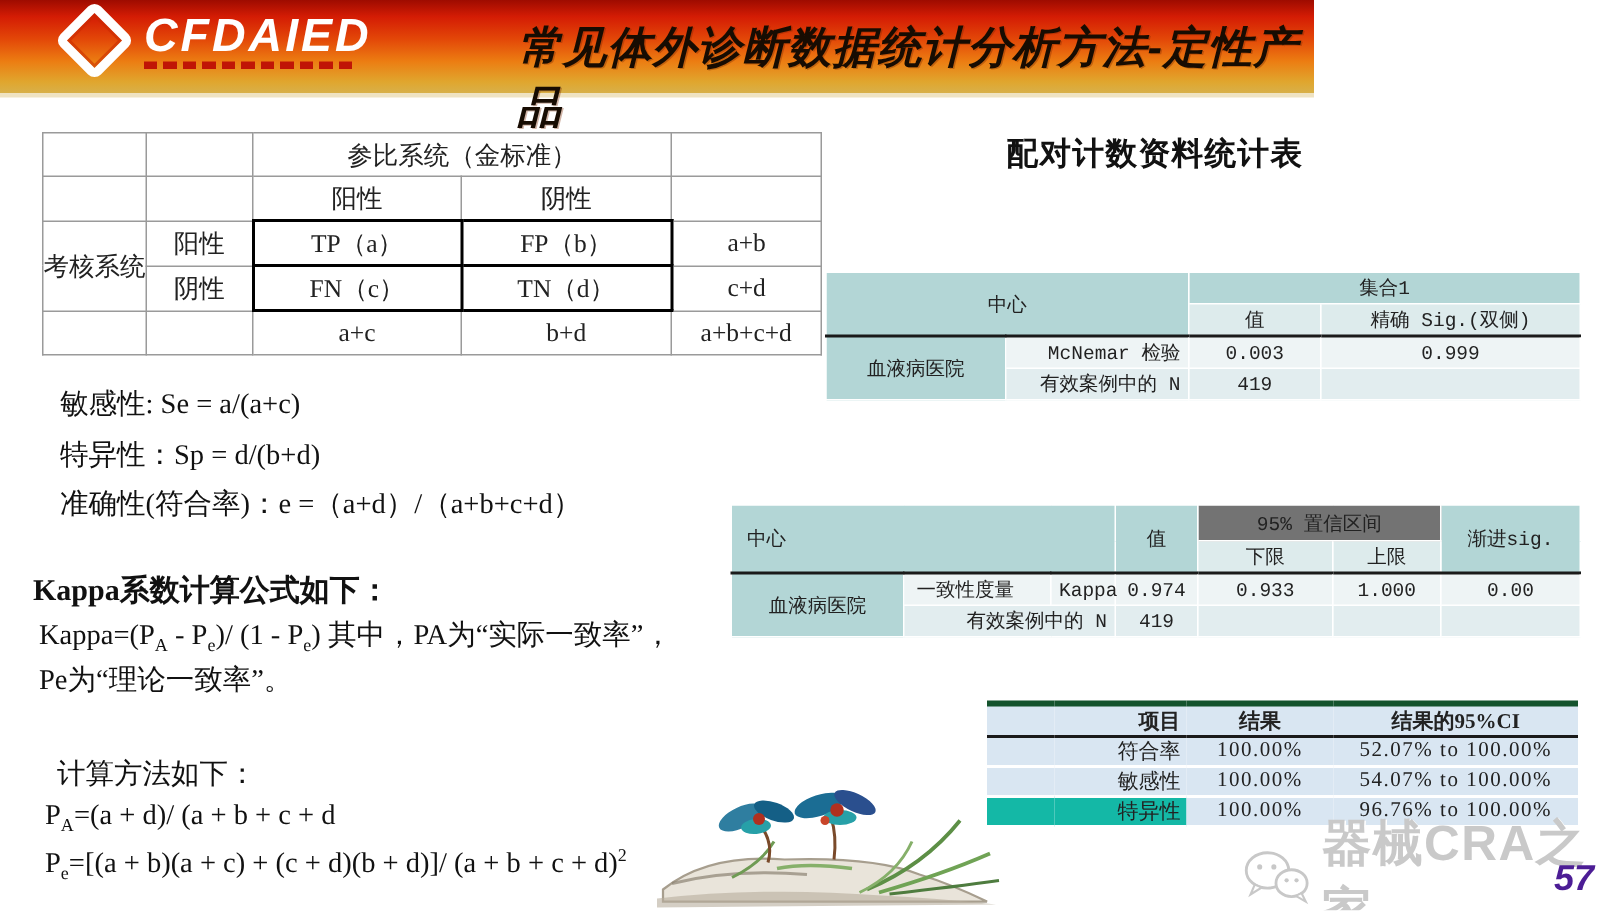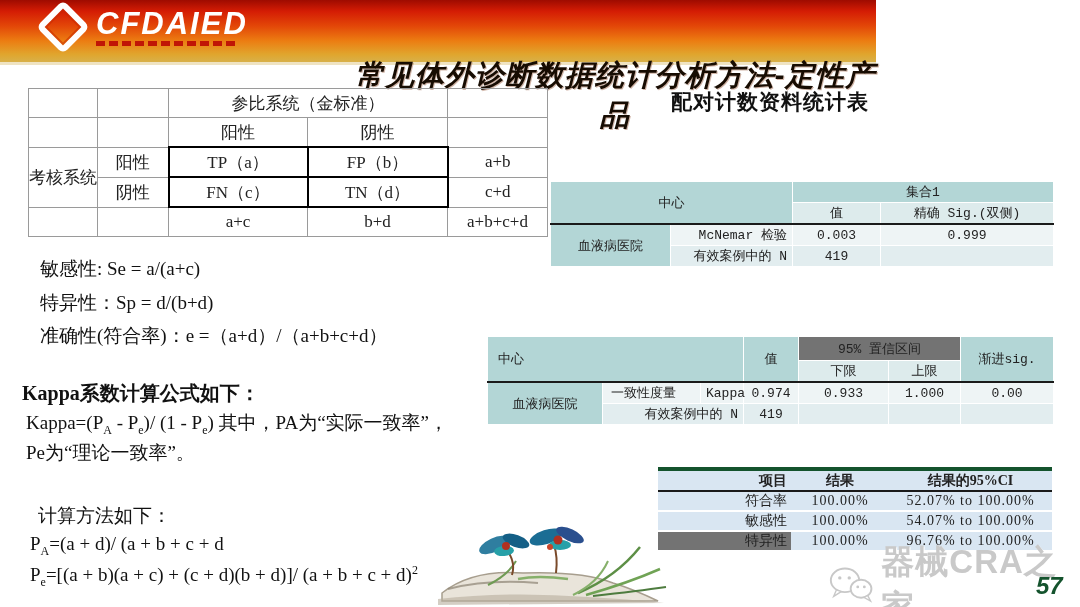--- a/index.html
+++ b/index.html
@@ -10,23 +10,23 @@
   .banner{position:absolute;left:0;top:0;width:876px;height:62px;
     background:linear-gradient(180deg,#9e0b00 0%,#d41c04 18%,#e34708 42%,#ec7d12 66%,#e0a62e 88%,#d8b049 100%);
     border-bottom:3px solid #efe3c2;}
   .logo-wrap{position:absolute;left:44px;top:8px;display:flex;align-items:center;gap:14px;}
   .diamond{width:26px;height:26px;border:6px solid #ffffff;transform:rotate(45deg);
     border-radius:6px;box-shadow:inset 0 0 0 2px rgba(200,40,0,.55);}
   .logo-text{font-family:"Liberation Sans", sans-serif;font-weight:bold;font-style:italic;
     color:#ffffff;font-size:31px;letter-spacing:2px;line-height:30px;}
   .logo-tagline{width:140px;height:5px;margin-top:2px;
     background:repeating-linear-gradient(90deg,#c01506 0 9px,rgba(255,255,255,0) 9px 13px);}
-  .slide-title{position:absolute;left:345px;top:12px;width:540px;text-align:center;
+  .slide-title{position:absolute;left:345px;top:12px;width:540px;
     font-family:Liberation Sans, sans-serif;font-weight:bold;font-style:italic;
-    font-size:29px;color:#170c02;letter-spacing:1px;text-shadow:1px 1px 0 rgba(120,40,0,.35);margin-top:44px;}
+    font-size:29px;color:#170c02;letter-spacing:1px;text-shadow:1px 1px 0 rgba(120,40,0,.35);}
 
   
   table{border-collapse:collapse;table-layout:fixed;}
   .ctable{position:absolute;left:28px;top:88px;width:519px;font-size:17px;}
   .ctable td{border:1px solid #9a9a9a;text-align:center;height:28px;padding:0;
     font-family:"Liberation Serif", serif;color:#222;}
   .ctable td.thick{border:2px solid #000;}
   .ctable td.grp{font-size:17px;}
 
   
@@ -51,29 +51,29 @@
   .formula{position:absolute;font-size:19px;color:#111;white-space:nowrap;}
   .fh{font-weight:bold;font-size:20px;}
   sub.s{font-size:12px;}
   sup.s{font-size:12px;}
 
   
   .rtable{position:absolute;left:658px;top:467px;width:394px;
     font-family:"Liberation Serif", serif;font-size:14px;color:#222;}
   .rtable td{padding:0 4px;height:17px;background:#d9e6f2;border-bottom:2px solid #ffffff;}
   .rtable tr.hdr td{border-top:4px solid #14532d;border-bottom:2px solid #1a1a1a;height:19px;font-weight:bold;}
-  .rtable tr.last td.tealcell{background:#737373;}
+  .rtable tr.last td.tealcell{background:#14b8a6;}
   .num{letter-spacing:1px;}
 
   
   .watermark{position:absolute;left:828px;top:540px;display:flex;align-items:center;gap:8px;}
   .wm-text{font-family:"Liberation Sans", sans-serif;font-size:33px;font-weight:bold;color:#c9c9c9;
     text-shadow:1px 1px 0 #ffffff;letter-spacing:1px;}
   .pagenum{position:absolute;left:1036px;top:572px;font-family:"Liberation Sans", sans-serif;
-    font-weight:bold;font-style:italic;font-size:24px;color:#14532d;}
+    font-weight:bold;font-style:italic;font-size:24px;color:#4c1d95;}
 
   .painting{position:absolute;left:428px;top:521px;}
 </style>
 </head>
 <body>
 
 <div id="slide">
 
   <div class="banner">
     <div class="logo-wrap">

